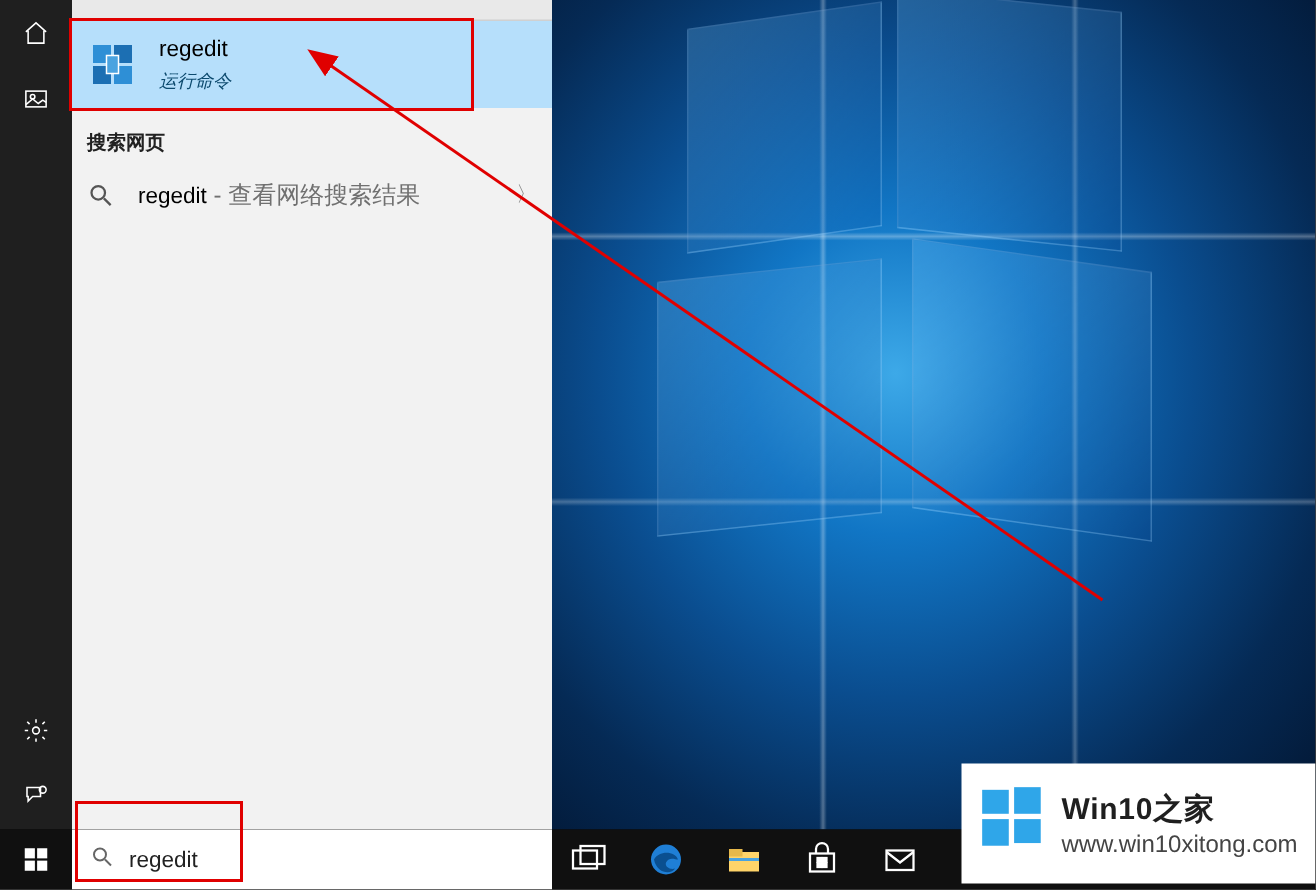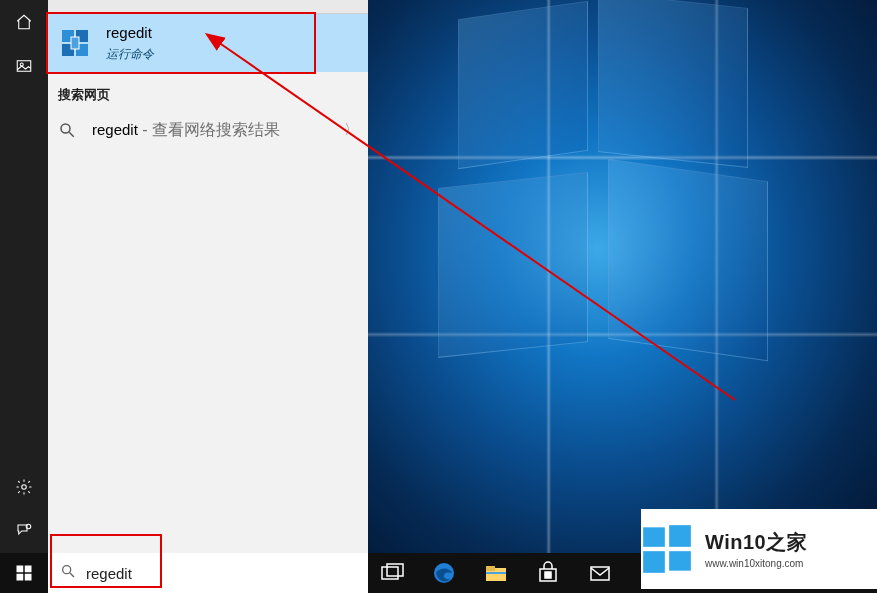--- a/index.html
+++ b/index.html
@@ -163,28 +163,28 @@
   color: #fff;
 }
 
 
 .watermark {
   position: absolute;
   right: 0; bottom: 4px;
   width: 236px; height: 80px;
   background: #fff;
   display: flex; align-items: center;
-  padding: 8px 0;
+  padding: 8px 12px;
   gap: 12px;
   margin-left: 45px;
 }
 .watermark .wm-logo { width: 52px; height: 52px; }
 .watermark .wm-text .l1 { font-size: 20px; font-weight: 700; color: #1f1f1f; letter-spacing: 0.5px; }
 .watermark .wm-text .l1 .zh { font-weight: 600; }
-.watermark .wm-text .l2 { font-size: 10px; color: #444; margin-top: 2px; }
+.watermark .wm-text .l2 { font-size: 16px; color: #444; margin-top: 2px; }
 
 
 .arrow-svg {
   position: absolute;
   inset: 0;
   width: 877px; height: 593px;
   pointer-events: none;
 }
 </style>
 </head>

